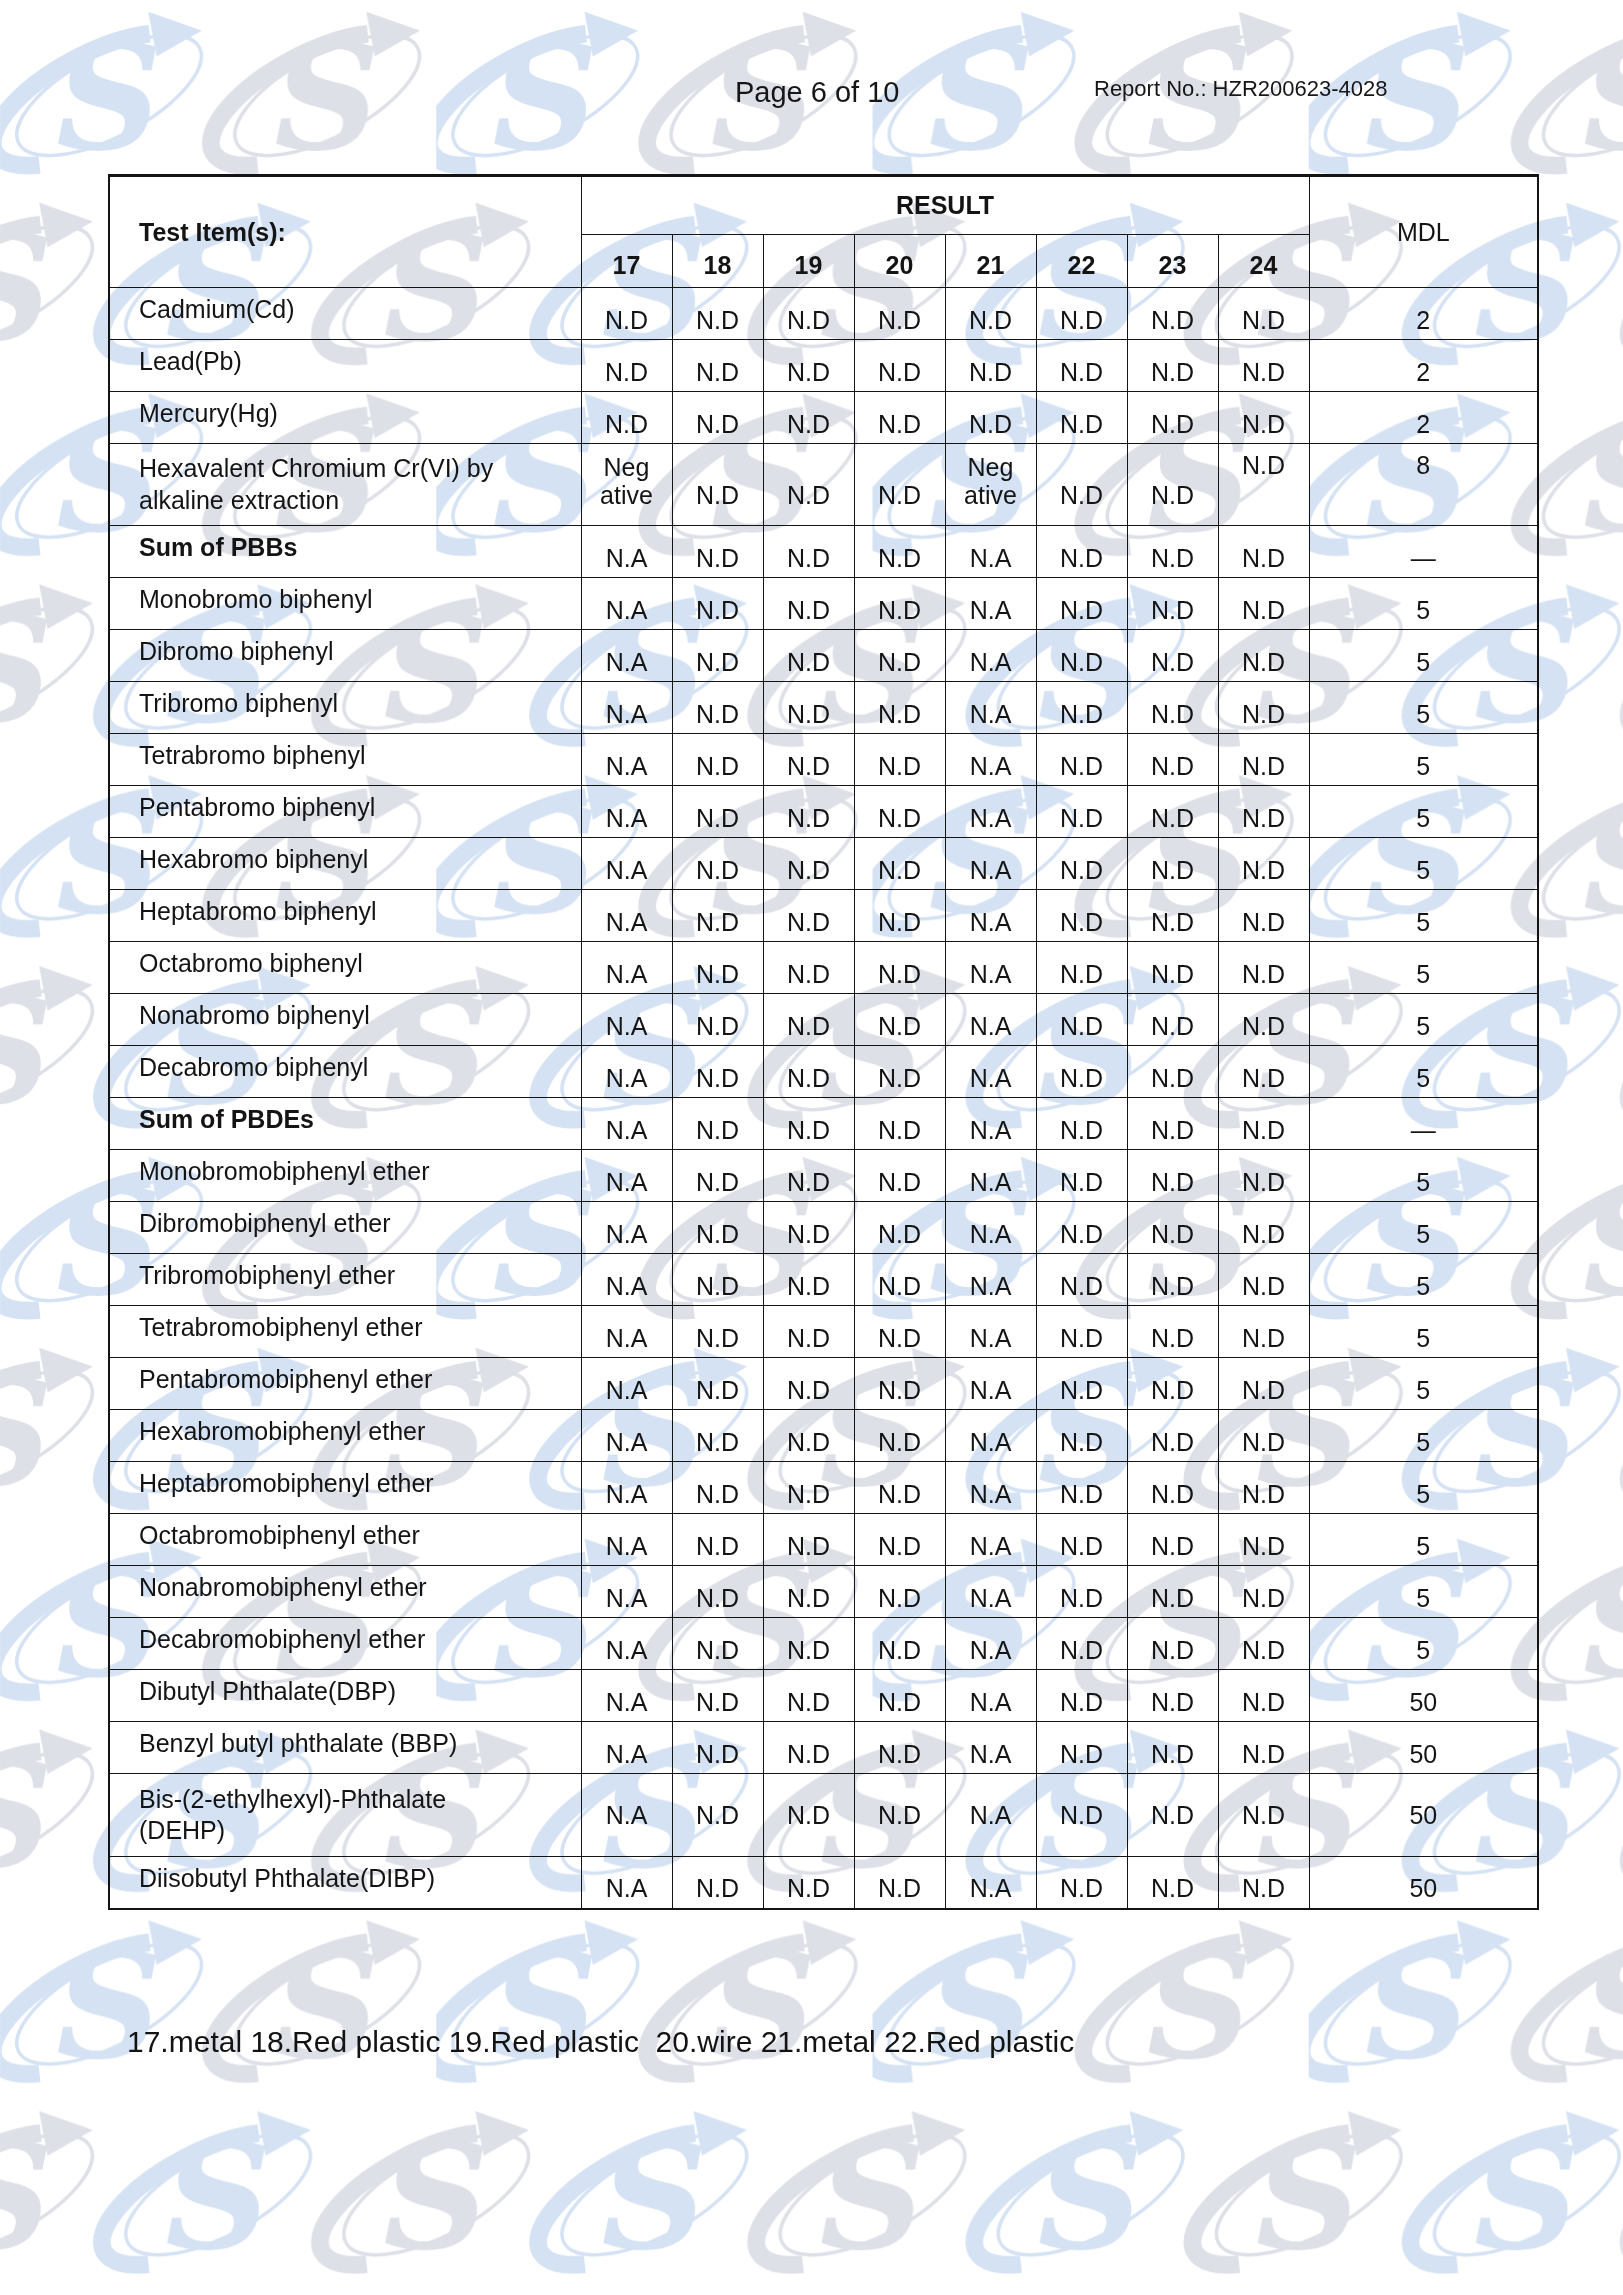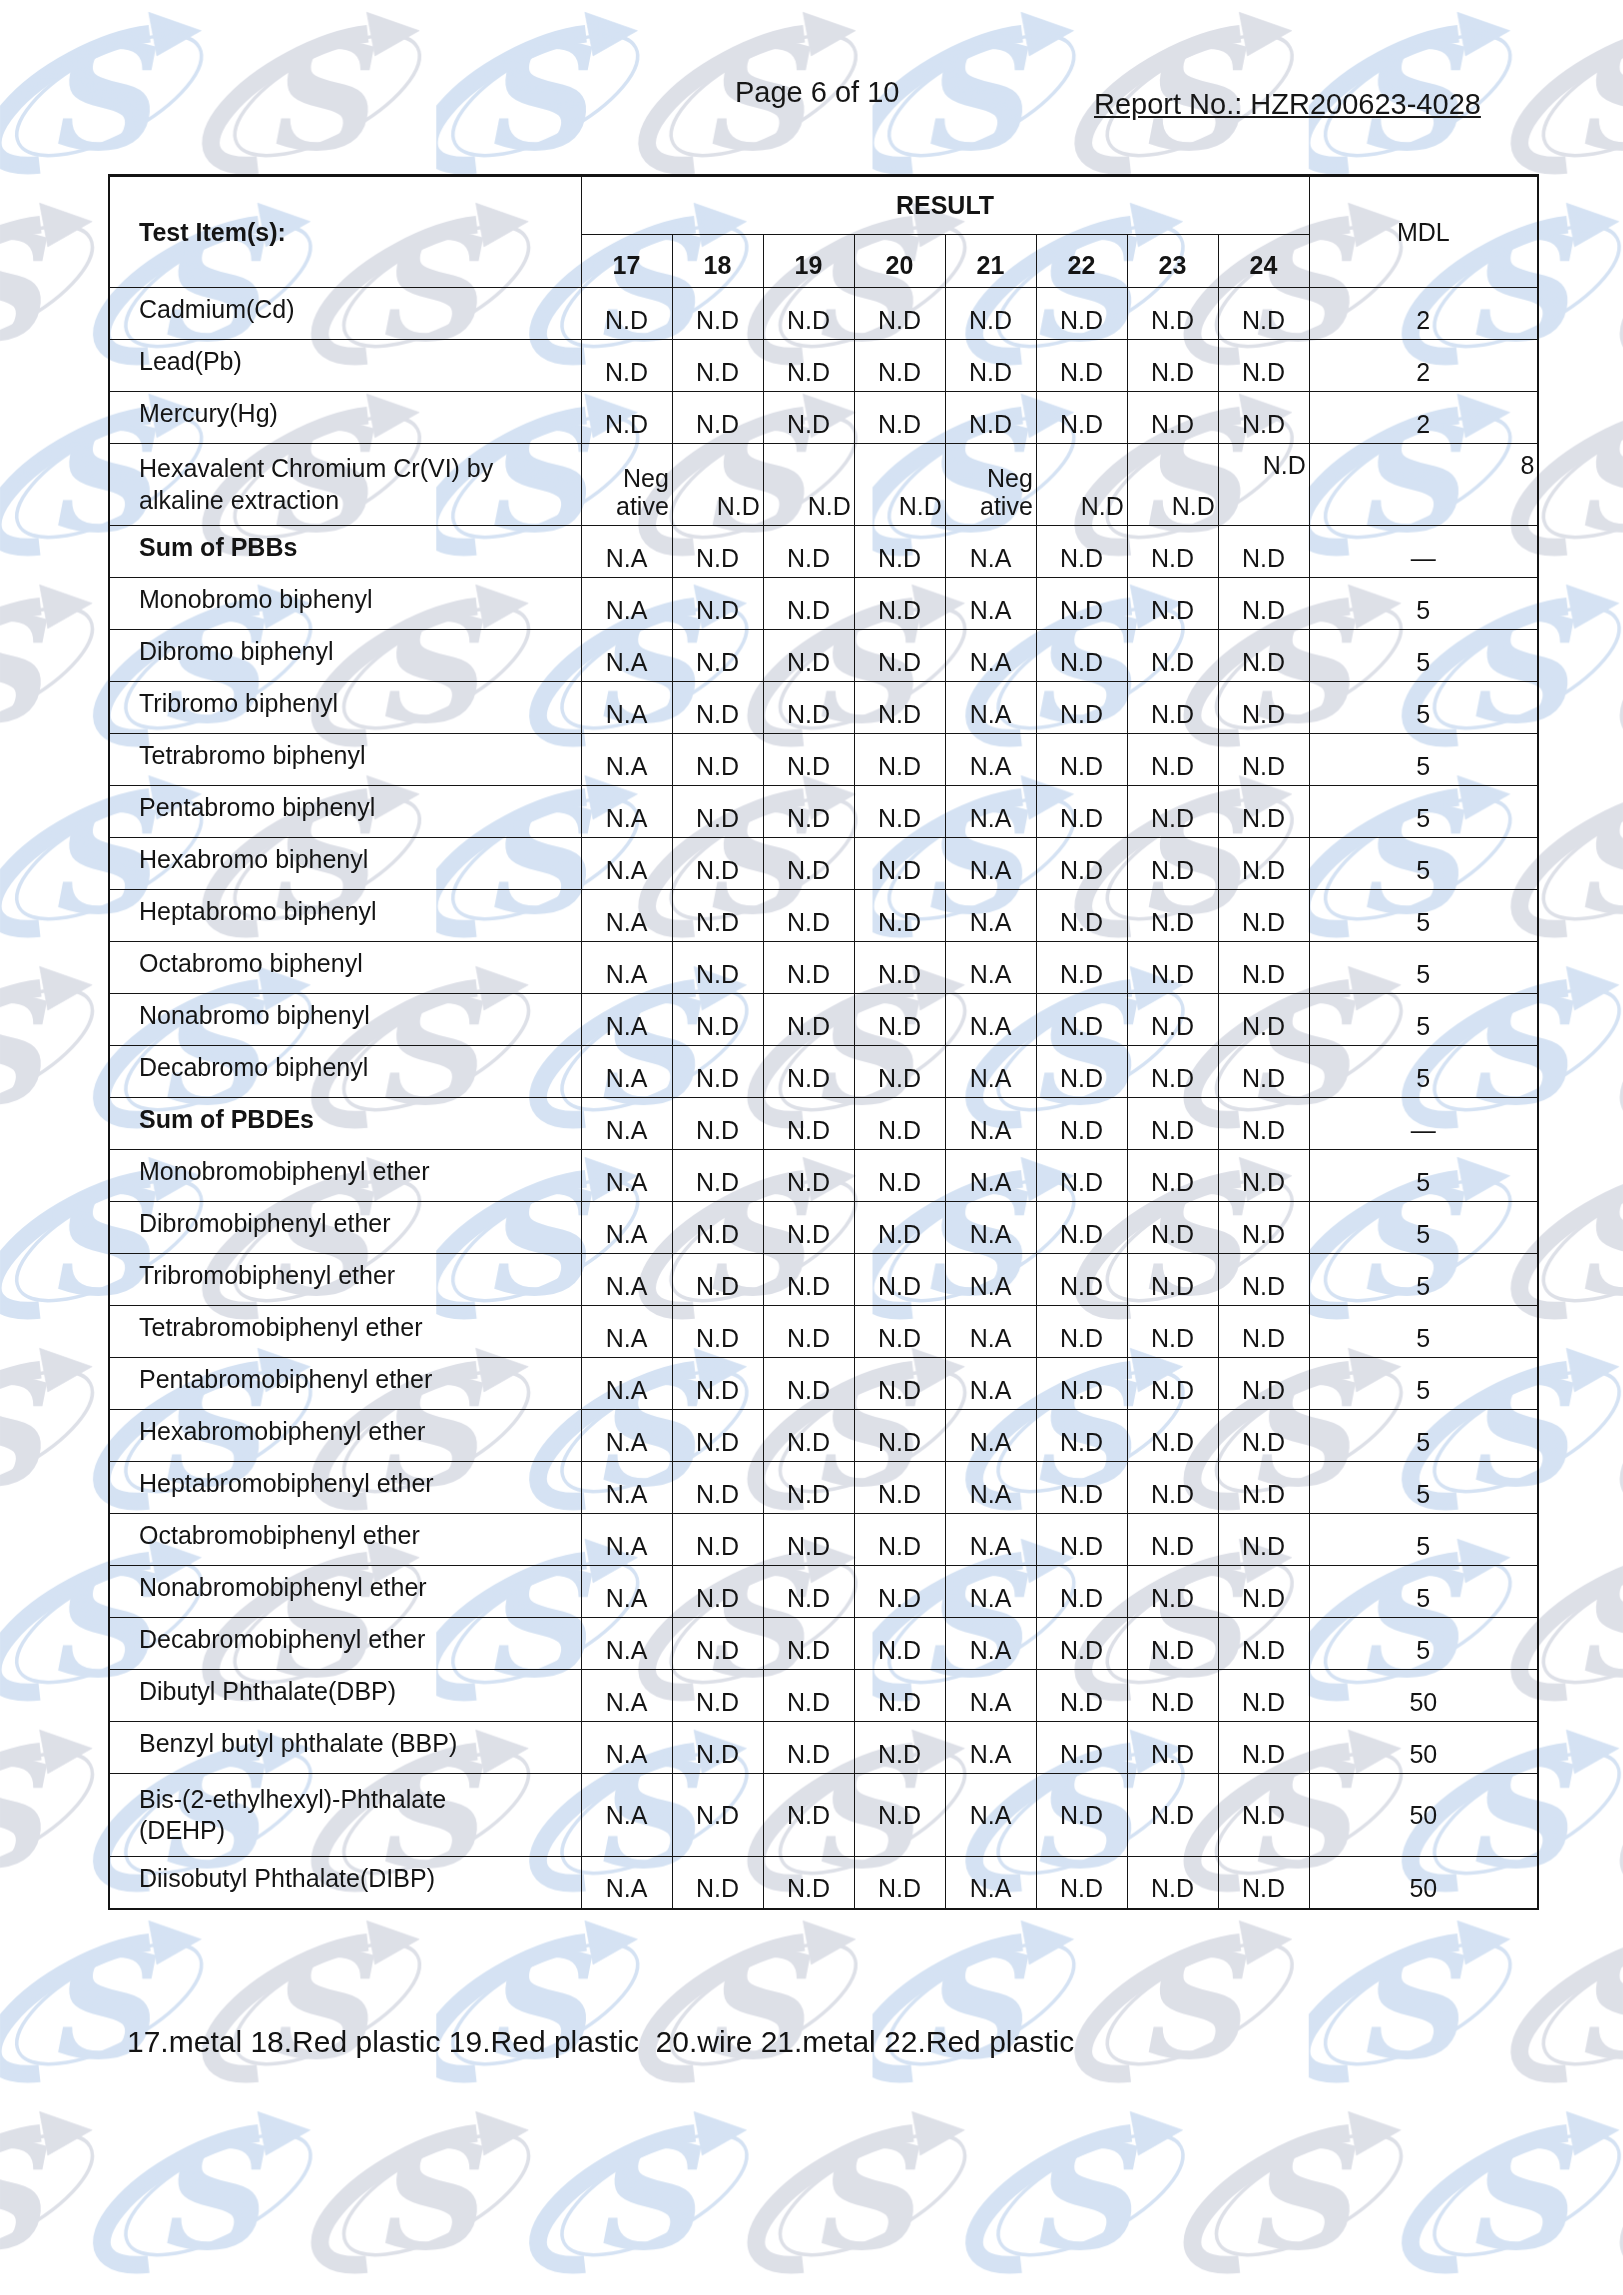--- a/index.html
+++ b/index.html
@@ -5,21 +5,21 @@
   html, body { margin:0; padding:0; }
   body { background:#ffffff; }
   .page {
     position:relative; width:1623px; height:2295px; overflow:hidden;
     background:#ffffff; color:#161616;
     font-family:"Liberation Sans", sans-serif;
   }
   .watermark { position:absolute; left:0; top:0; width:1623px; height:2295px; z-index:0; }
 
   .hdr-page   { position:absolute; left:735px; top:76px; font-size:29px; z-index:2; }
-  .hdr-report { position:absolute; left:1094px; top:88px; font-size:29px; z-index:2;text-decoration:underline; }
+  .hdr-report { position:absolute; left:1094px; top:76px; font-size:22px; z-index:2; }
 
   table.results {
     position:absolute; left:108px; top:174px; width:1426px; z-index:2;
     border-collapse:collapse; table-layout:fixed;
     font-size:25px; color:#141414;
   }
   table.results { border:2.7px solid #141414; border-top-width:3.4px; }
   table.results th, table.results td {
     border:1.4px solid #141414; background:transparent; overflow:hidden;
   }
@@ -38,21 +38,21 @@
   td.lbl {
     vertical-align:top; text-align:left; padding:5.5px 6.8px 0 29px;
     line-height:1.25; white-space:pre-line;
   }
   tr.tall1 td.lbl, tr.tall2 td.lbl { vertical-align:middle; padding-top:0; }
   td.lbl.bold { font-weight:bold; }
   td.val {
     vertical-align:bottom; text-align:center; padding:0 2.7px 5.5px 2.7px;
     line-height:1.12; white-space:pre-line;
   }
-  tr.tall1 td.val { padding-bottom:5px;text-align:right; }
+  tr.tall1 td.val { padding-bottom:16px; }
   tr.tall2 td.val { vertical-align:middle; padding-bottom:0; }
   td.val.v-top { vertical-align:top; padding-top:6.8px; }
 
   .footnote {
     position:absolute; left:127px; top:1940px; z-index:2;
     font-size:30px; line-height:1.36; color:#131313; white-space:pre-wrap;
   }
 </style>
 </head>
 <body>

